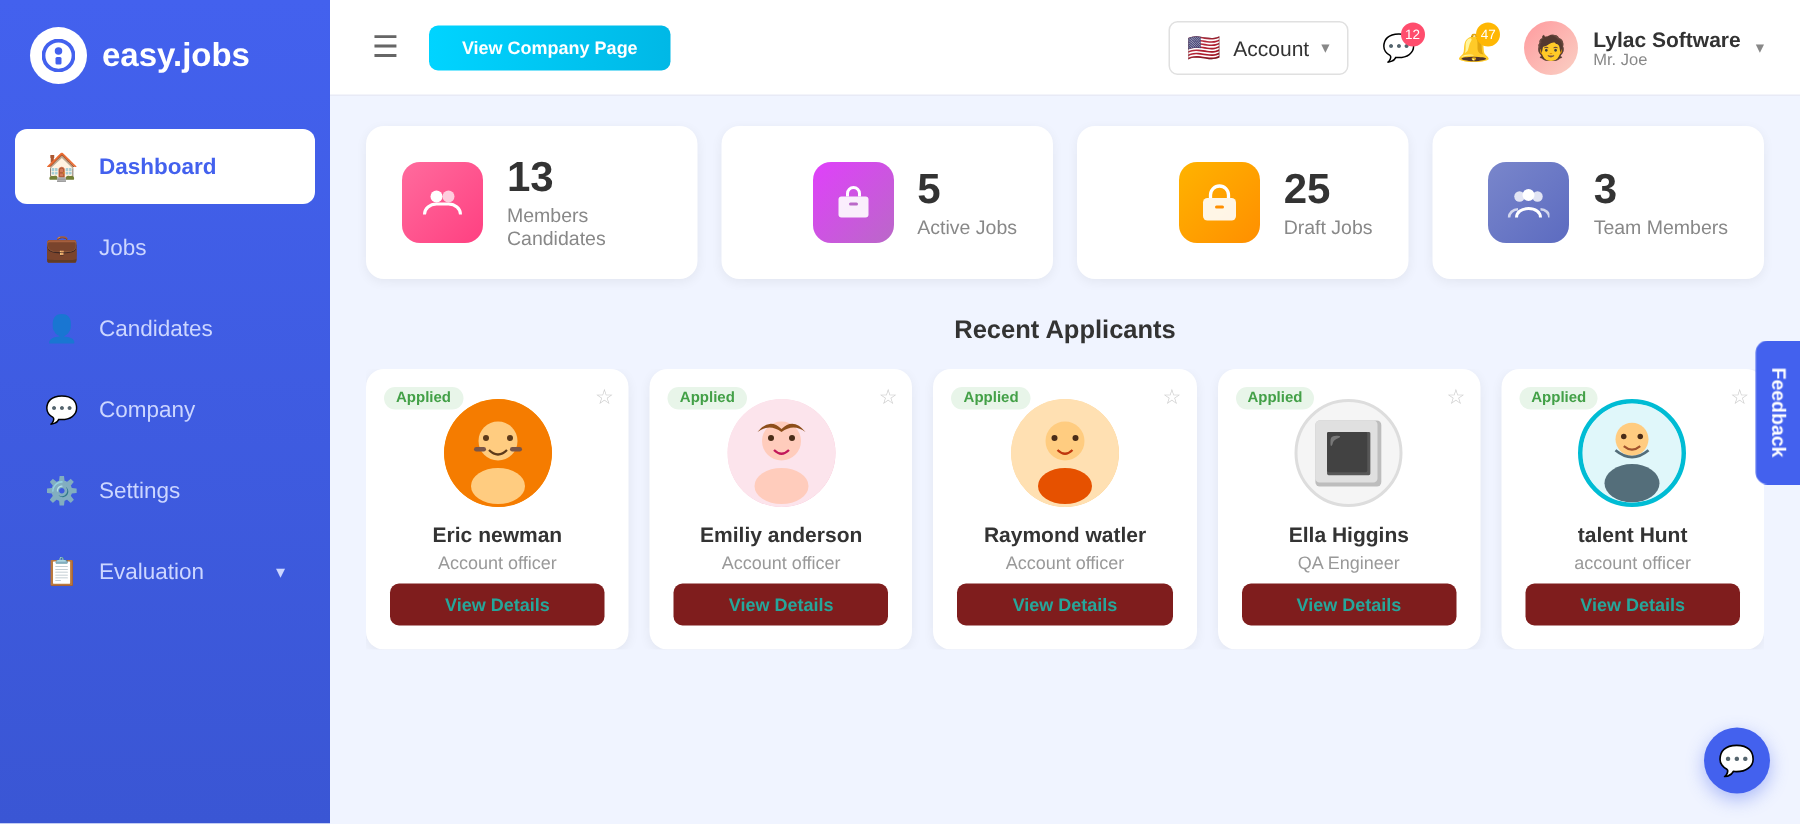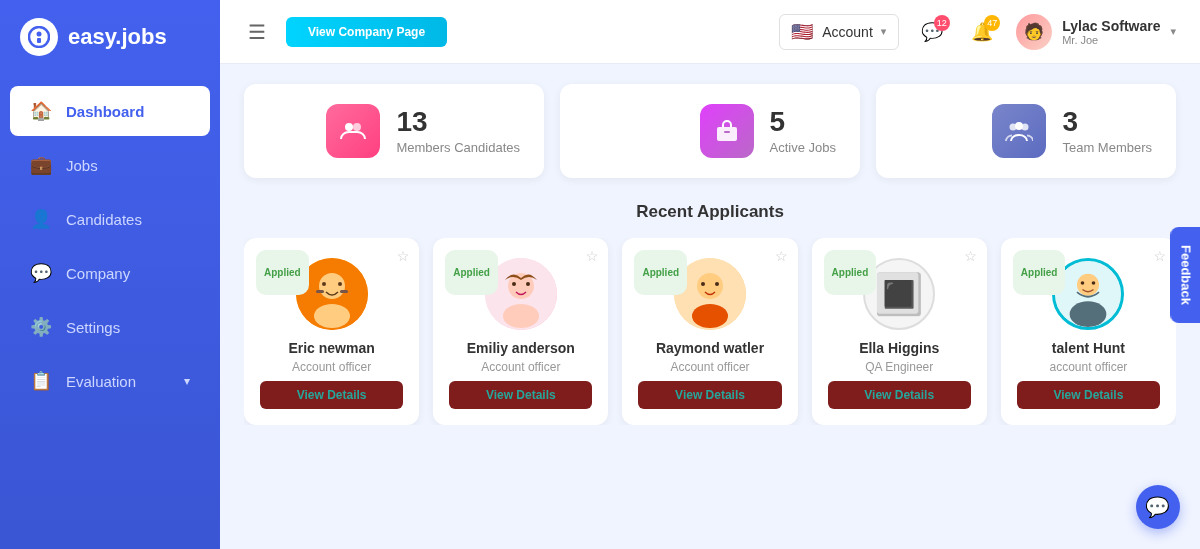--- a/index.html
+++ b/index.html
@@ -232,21 +232,21 @@
       position: relative;
       box-shadow: 0 2px 8px rgba(0,0,0,0.06);
     }
     .applied-badge {
       position: absolute;
       top: 12px;
       left: 12px;
       background: #e8f5e9;
       color: #43a047;
       font-size: 10px;
-      padding: 17px 8px;
+      padding: 2px 8px;
       border-radius: 10px;
       font-weight: 600;
     }
     .star-btn {
       position: absolute;
       top: 10px;
       right: 10px;
       background: none;
       border: none;
       cursor: pointer;
@@ -411,20 +411,33 @@
         <div class="stat-icon magenta">
           <svg width="28" height="28" viewBox="0 0 28 28" fill="none">
             <rect x="4" y="10" width="20" height="14" rx="2" fill="white" opacity="0.9"></rect>
             <path d="M10 10V8a4 4 0 018 0v2" stroke="white" stroke-width="2" fill="none"></path>
             <rect x="11" y="14" width="6" height="2" rx="1" fill="#ba68c8"></rect>
           </svg>
         </div>
         <div class="stat-text">
           <span class="stat-number">5</span>
           <span class="stat-label">Active Jobs</span>
+        </div>
+      </div>
+      <div class="stat-card">
+        <div class="stat-icon orange">
+          <svg width="28" height="28" viewBox="0 0 28 28" fill="none">
+            <rect x="3" y="11" width="22" height="15" rx="3" fill="white" opacity="0.9"></rect>
+            <path d="M8 11V9a6 6 0 0112 0v2" stroke="white" stroke-width="2.2" fill="none"></path>
+            <rect x="11" y="16" width="6" height="2" rx="1" fill="#ff8f00"></rect>
+          </svg>
+        </div>
+        <div class="stat-text">
+          <span class="stat-number">25</span>
+          <span class="stat-label">Draft Jobs</span>
         </div>
       </div>
       <div class="stat-card">
         <div class="stat-icon purple">
           <svg width="28" height="28" viewBox="0 0 28 28" fill="none">
             <circle cx="8" cy="10" r="3.5" fill="white" opacity="0.8"></circle>
             <circle cx="14" cy="9" r="4" fill="white"></circle>
             <circle cx="20" cy="10" r="3.5" fill="white" opacity="0.8"></circle>
             <path d="M1 24c0-3 2.7-5.5 6-5.5" stroke="white" stroke-width="1.8" fill="none" opacity="0.7"></path>
             <path d="M6 24c0-3.5 3.4-6 8-6s8 2.5 8 6" stroke="white" stroke-width="2" fill="none"></path>

